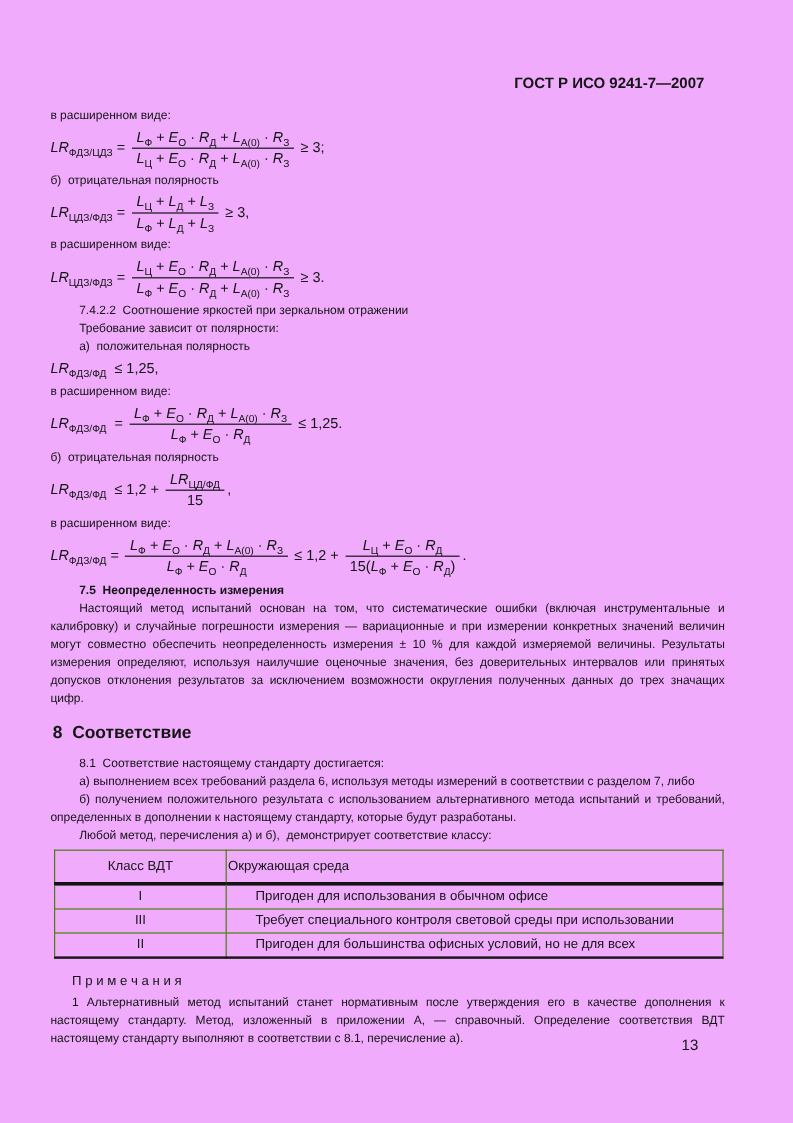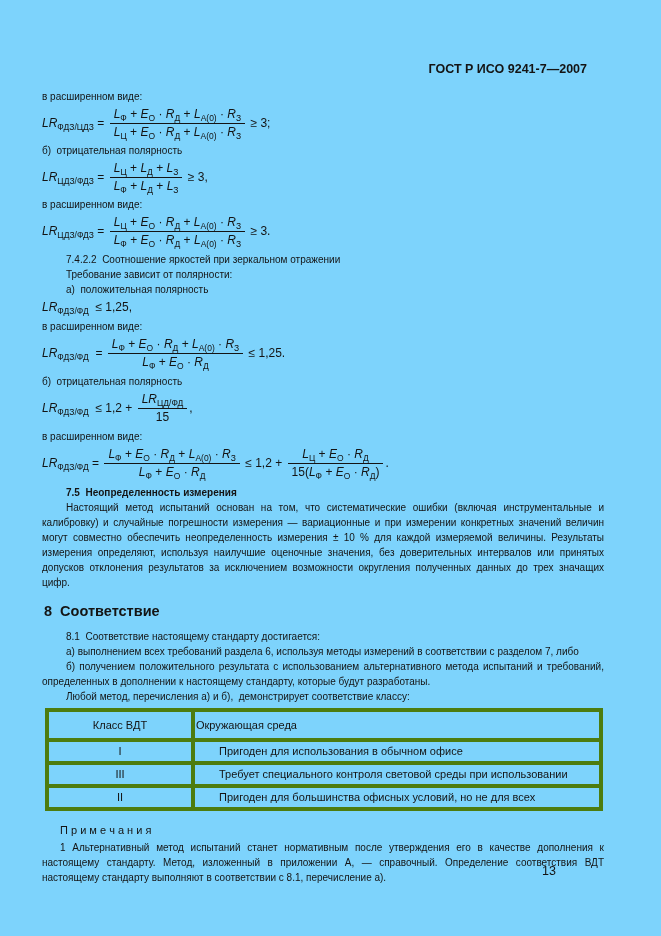--- a/index.html
+++ b/index.html
@@ -5,21 +5,21 @@
   html,body { margin:0; padding:0; background:#ffffff; }
   body {
     width:661px; height:936px; overflow:hidden;
     font-family:"Liberation Sans", sans-serif;
     color:#141414;
   }
   .page {
     position:relative; box-sizing:border-box;
     width:661px; height:936px;
     padding:62px 57px 0 42px;
-    background:#7dd3fc;
+    background:#f0abfc;
   }
   .running-header {
     text-align:right; font-weight:bold; font-size:12.5px;
     padding-right:17px; line-height:15px;
   }
   p { margin:0; font-size:10px; line-height:15px; }
   .keepws { white-space:pre-wrap; }
   .just { text-align:justify; }
   .ind { text-indent:24px; }
   .mt12 { margin-top:12px; }
@@ -44,34 +44,34 @@
     font-size:14.5px; font-weight:bold; line-height:18px;
     margin:12px 0 9px 2px;
   }
 
   table.conformance {
     border-collapse:collapse; table-layout:fixed;
     width:558px; margin:4px 0 0 3px;
     font-size:11px; line-height:13px;
   }
   table.conformance th, table.conformance td {
-    border:4px solid #4d7c0f; font-weight:normal;
+    border:1px solid #4d7c0f; font-weight:normal;
   }
   table.conformance th { height:24px; text-align:left; border-bottom:3px solid #141414; }
   table.conformance td { height:17px; }
   table.conformance .c1 { width:140px; text-align:center; }
   table.conformance .c2 { text-align:left; padding-left:24px; }
   table.conformance { border-bottom:2.5px solid #141414; }
 
   .notes { margin-top:12px; font-size:11px; line-height:13.5px; }
   .notes-title { white-space:pre-wrap; text-indent:18px; font-size:11px; }
   .note-body { text-align:justify; text-indent:18px; margin-top:2px; }
 
   .page-number {
-    position:absolute; top:864px; left:542px;
+    position:absolute; top:864px; left:568px;
     font-size:12.5px;
   }
 </style>
 </head>
 <body>
 
 <div class="page">
 
   <div class="running-header">ГОСТ Р ИСО 9241-7—2007</div>
 

